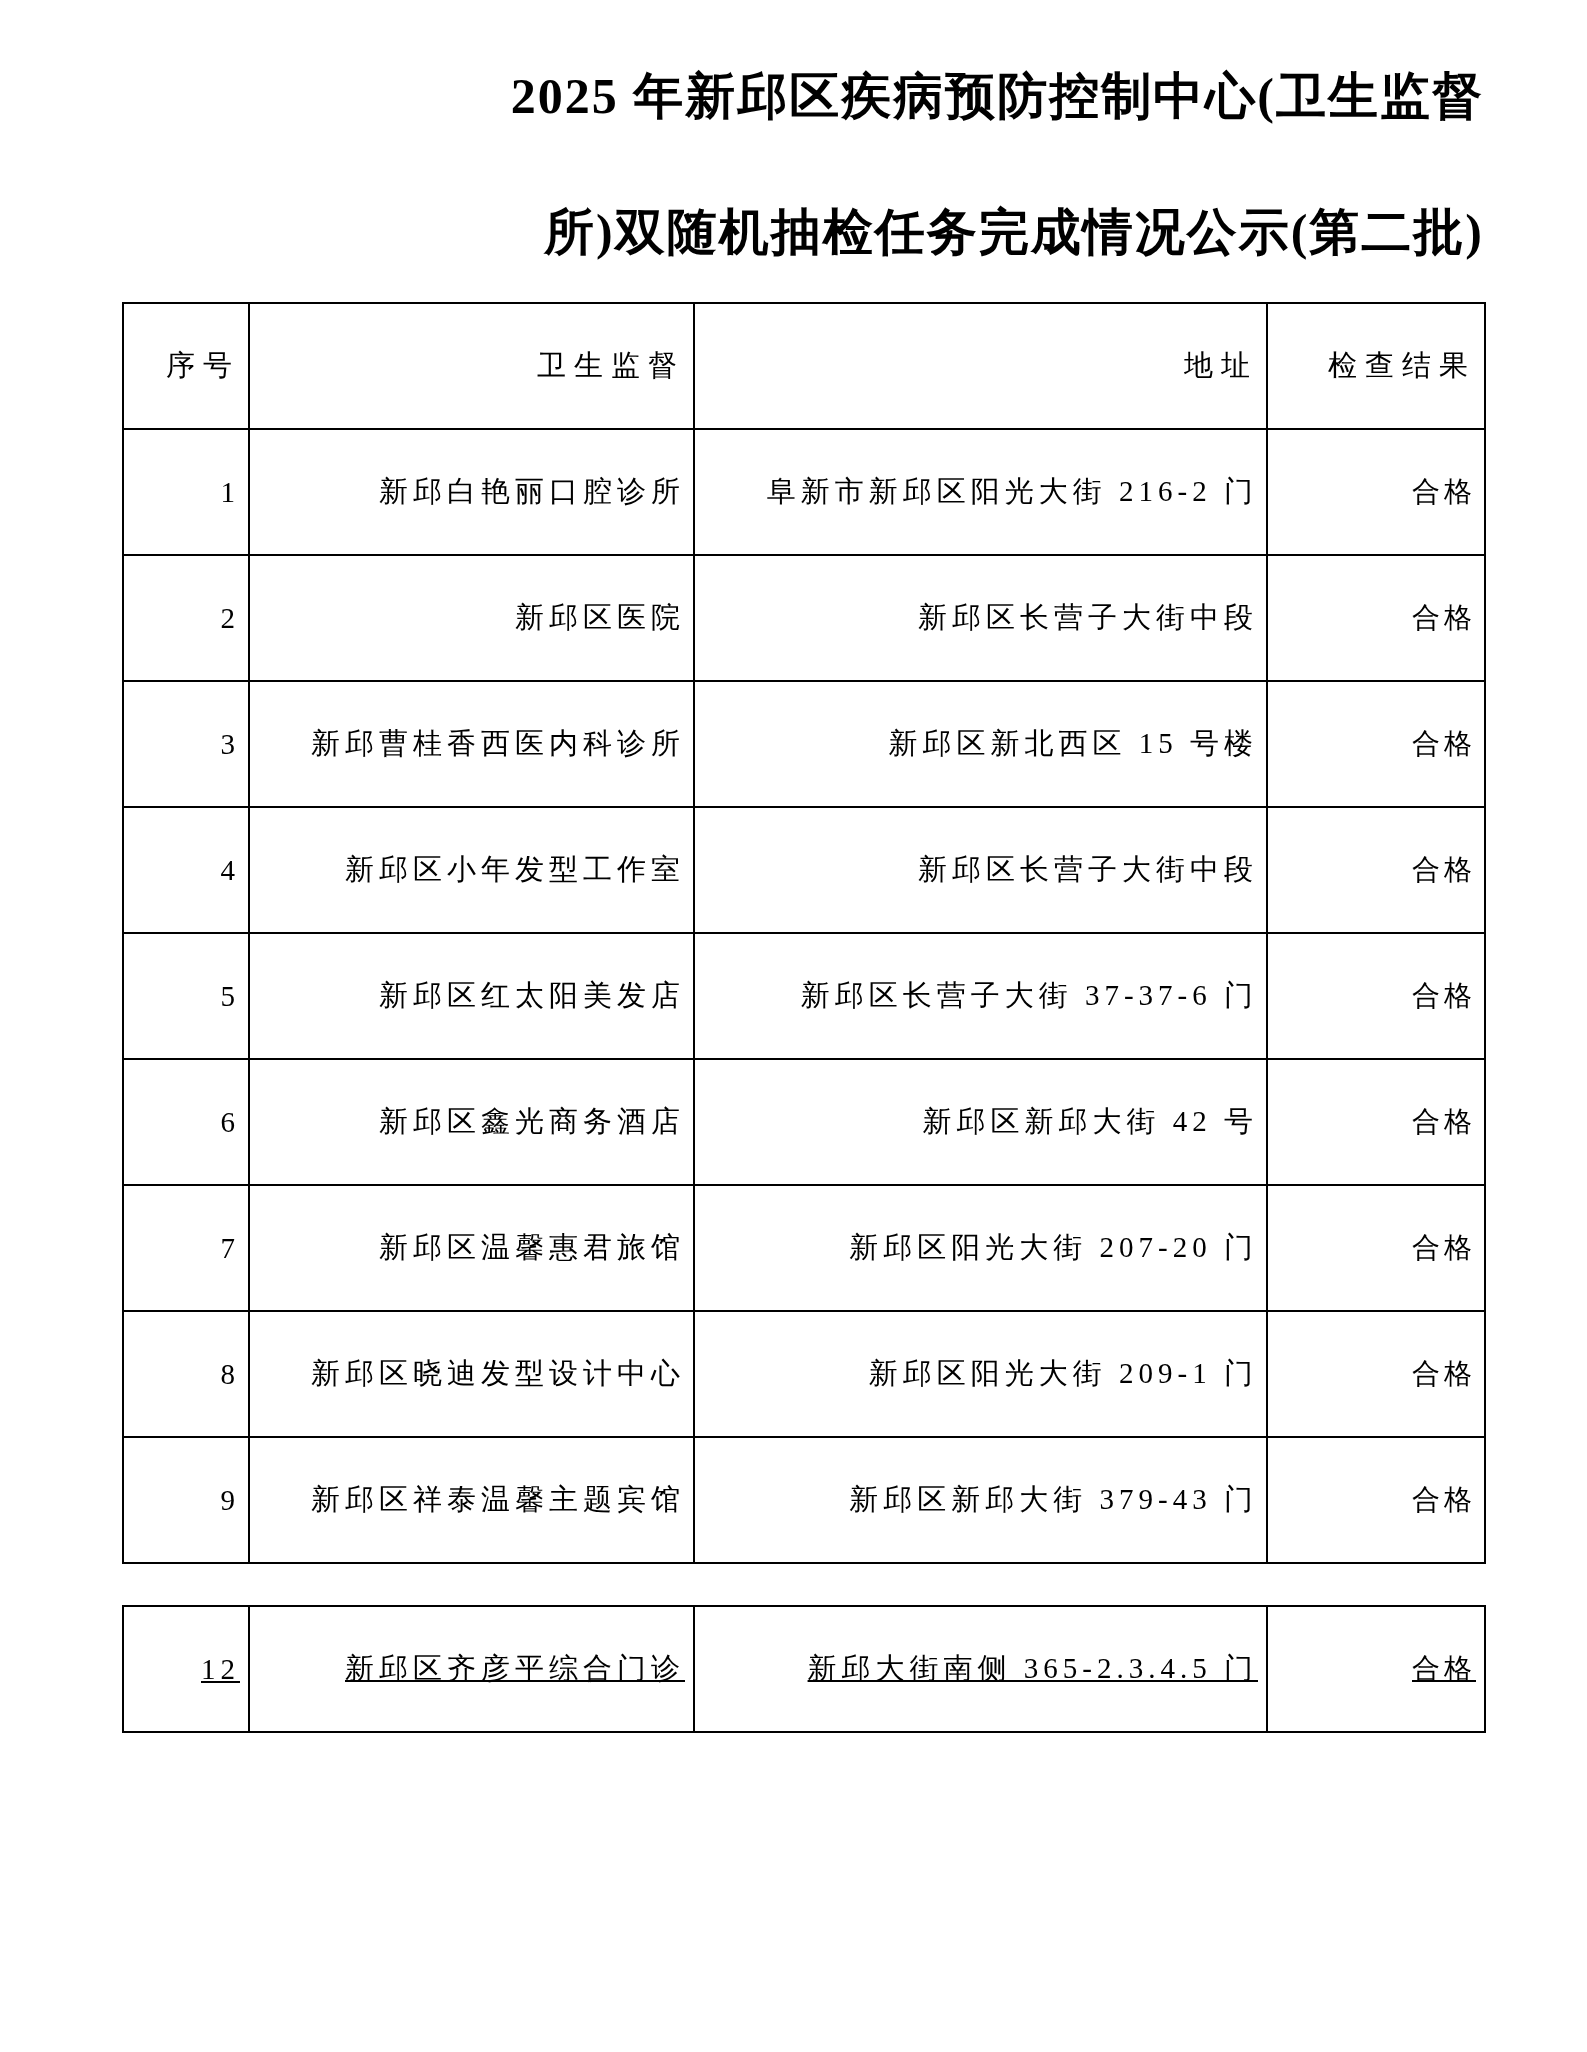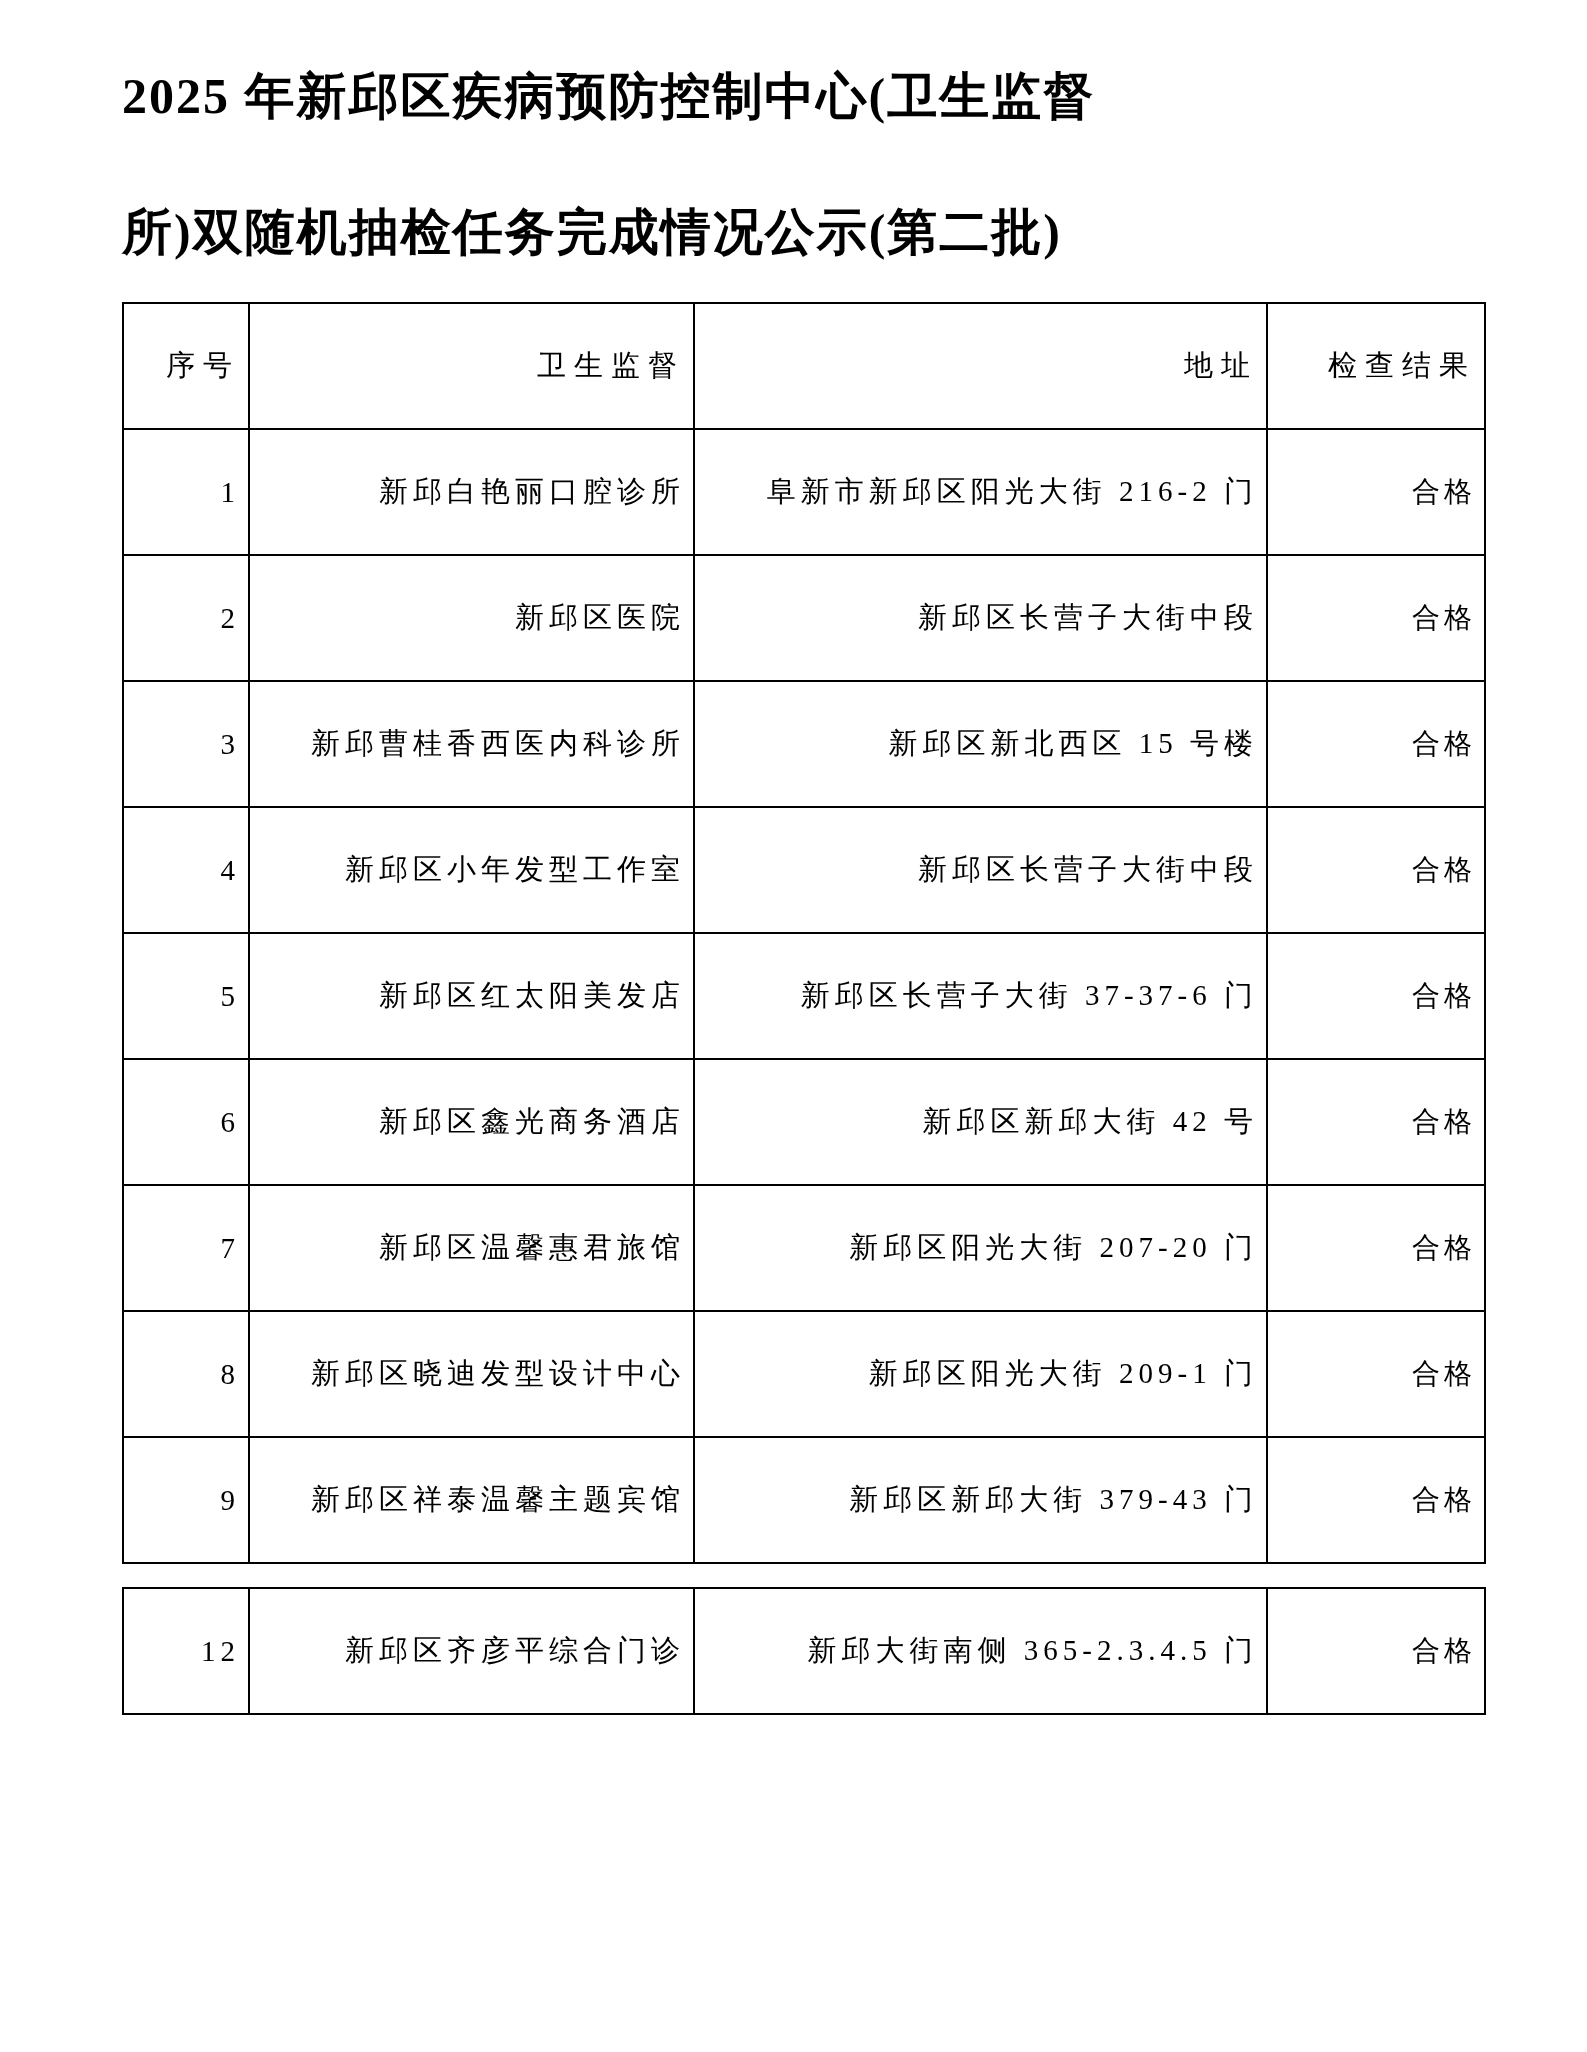--- a/index.html
+++ b/index.html
@@ -11,34 +11,35 @@
     color: #000000;
     position: relative;
     overflow: hidden;
   }
   .page {
     width: 1587px;
     height: 2052px;
     padding: 28px 103px 0 122px;
   }
   .doc-title {
-    text-align: left;
+    text-align: right;
     font-weight: bold;
     font-size: 50px;
     letter-spacing: 2px;
     line-height: 136px;
     margin-bottom: 2px;
   }
   table.notice-table {
     width: 100%;
     border-collapse: collapse;
     table-layout: fixed;
   }
   table.notice-table.continuation {
-    margin-top: 23px;
+    margin-top: 41px;
+    text-decoration: underline;
   }
   .notice-table th,
   .notice-table td {
     border: 2px solid #000000;
     height: 126px;
     text-align: right;
     vertical-align: middle;
     font-weight: normal;
     font-size: 29px;
     letter-spacing: 5px;

